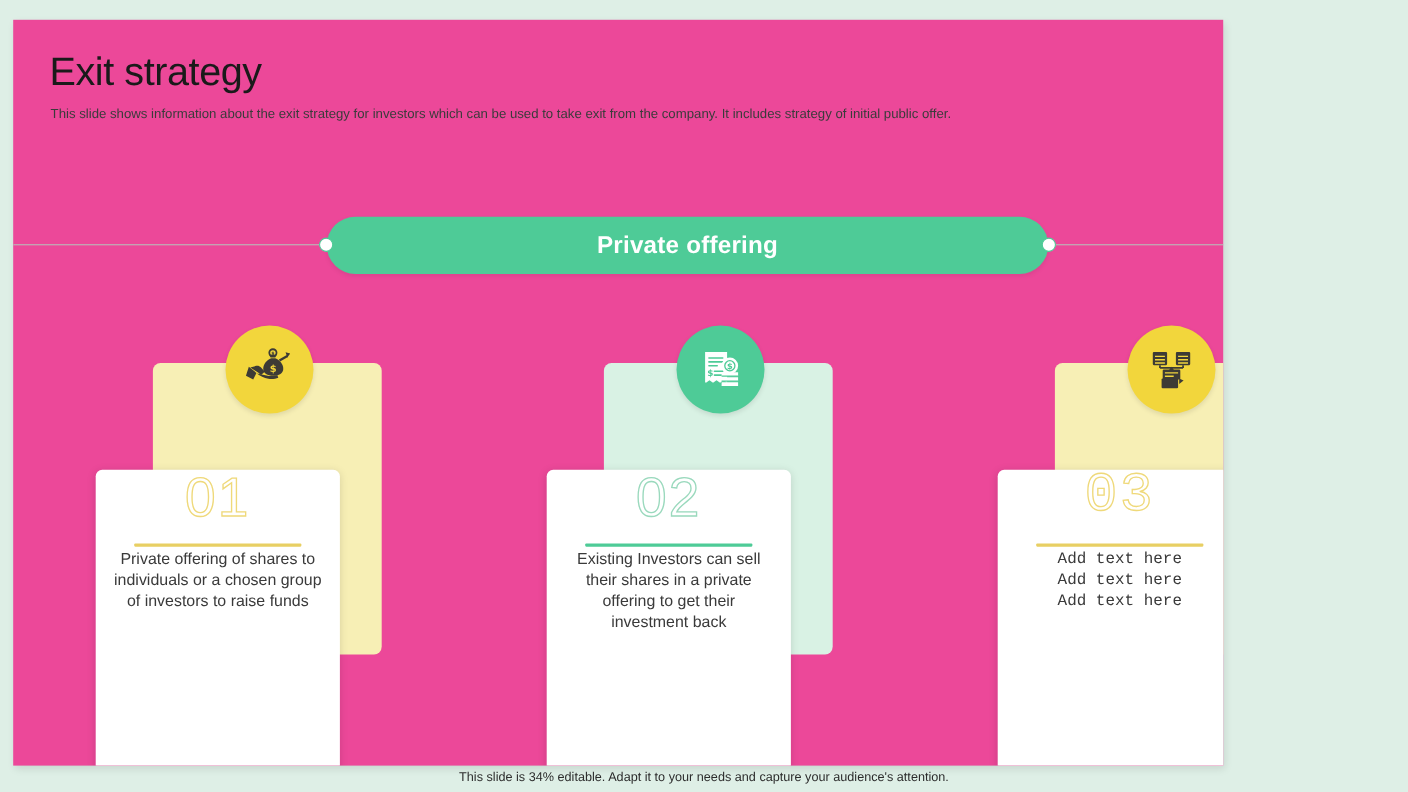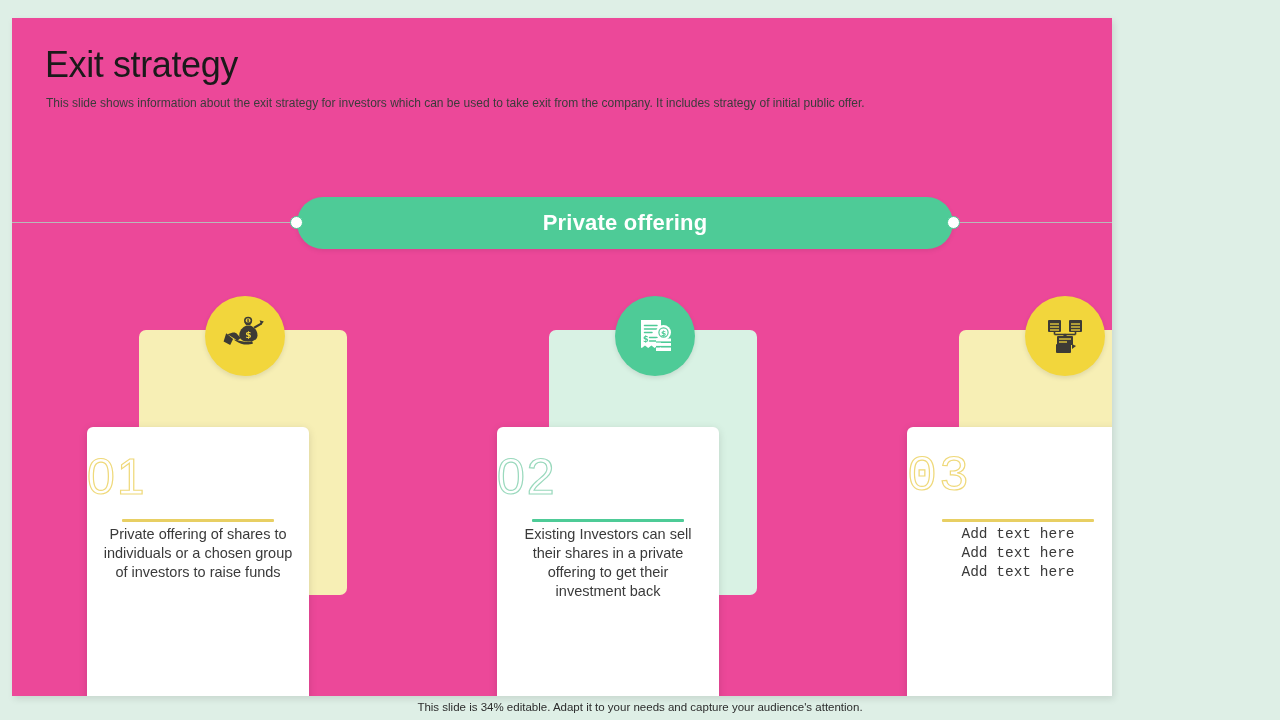--- a/index.html
+++ b/index.html
@@ -147,22 +147,21 @@
     z-index: 2;
   }
   .card { height: 473px; }
   .card-inner {
     position: absolute;
     left: 0;
     top: 0;
     width: 222px;
   }
   .card-number {
-    margin-top: 25px;
-    text-align: left;
+    text-align: center;
     font-size: 50px;
     font-weight: 400;
     letter-spacing: 2px;
     line-height: 1;
     color: transparent;
     -webkit-text-stroke: 1.2px #efd97a;
   }
   .card-number.green { -webkit-text-stroke: 1.2px #9ad9bd; }
   .divider {
     margin: 17px auto 0 auto;

